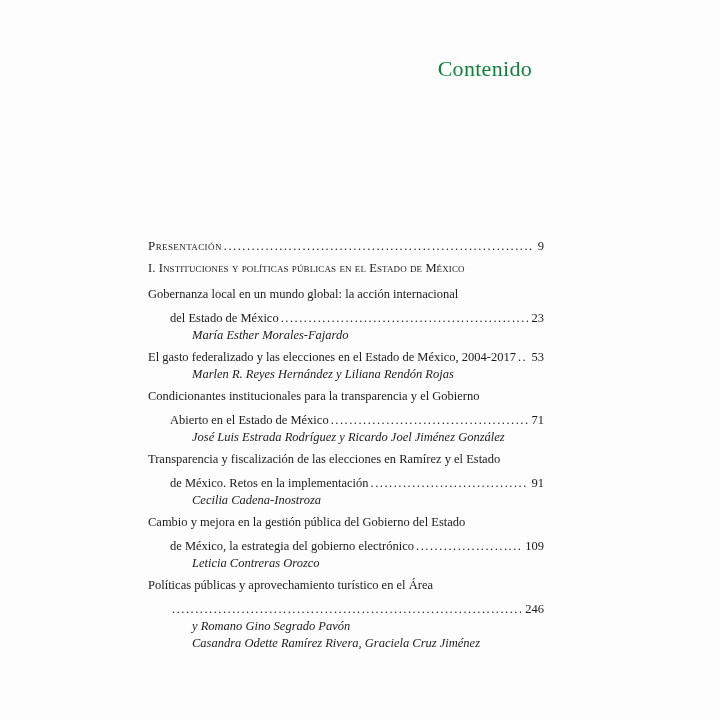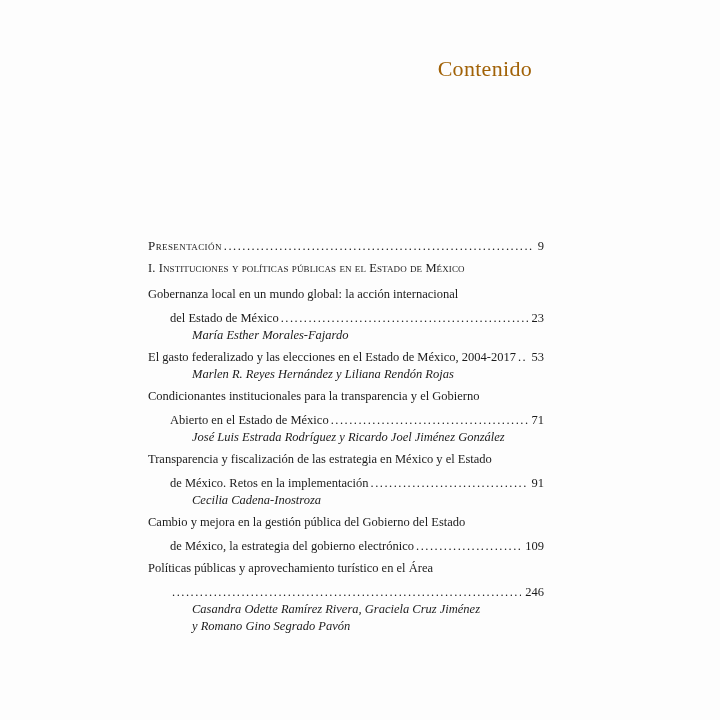--- a/index.html
+++ b/index.html
@@ -8,21 +8,21 @@
     background:#fdfdfd;
     font-family:"Liberation Serif","DejaVu Serif",serif;
   }
   .page{
     position:relative;width:720px;height:720px;
     background:#fdfdfd;color:#1b1b1b;overflow:hidden;
   }
   .title{
     position:absolute;top:56px;right:188px;margin:0;
     font-size:22px;font-weight:normal;line-height:26px;
-    letter-spacing:0.3px;color:#a16207;
+    letter-spacing:0.3px;color:#15803d;
   }
   .toc{
     position:absolute;top:237px;left:148px;width:396px;
     font-size:12.5px;line-height:17px;
   }
   .entry{margin-bottom:5px;}
   .entry.section{margin-top:3px;margin-bottom:9px;}
   .smallcaps .text{font-variant:small-caps;font-size:13px;letter-spacing:0.4px;}
   .section .text{font-variant:small-caps;font-size:12.5px;letter-spacing:0.1px;text-align:center;}
   .line{display:flex;align-items:baseline;}
@@ -82,44 +82,45 @@
         </div>
         <div class="line cont">
           <span class="text">Abierto en el Estado de México</span>
           <span class="dots"></span>
           <span class="page-num">71</span>
         </div>
         <div class="author">José Luis Estrada Rodríguez y Ricardo Joel Jiménez González</div>
       </div>
       <div class="entry chapter">
         <div class="line">
-          <span class="text">Transparencia y fiscalización de las estrategia en México y el Estado</span>
+          <span class="text">Transparencia y fiscalización de las elecciones en Ramírez y el Estado</span>
         </div>
         <div class="line cont">
           <span class="text">de México. Retos en la implementación</span>
           <span class="dots"></span>
           <span class="page-num">91</span>
         </div>
         <div class="author">Cecilia Cadena-Inostroza</div>
       </div>
       <div class="entry chapter">
         <div class="line">
           <span class="text">Cambio y mejora en la gestión pública del Gobierno del Estado</span>
         </div>
         <div class="line cont">
           <span class="text">de México, la estrategia del gobierno electrónico</span>
           <span class="dots"></span>
           <span class="page-num">109</span>
         </div>
+        <div class="author">Leticia Contreras Orozco</div>
       </div>
       <div class="entry chapter">
         <div class="line">
           <span class="text">Políticas públicas y aprovechamiento turístico en el Área</span>
         </div>
         <div class="line cont">
           <span class="dots"></span>
           <span class="page-num">246</span>
         </div>
+        <div class="author">y Romano Gino Segrado Pavón</div>
         <div class="author">Casandra Odette Ramírez Rivera, Graciela Cruz Jiménez</div>
-        <div class="author">y Romano Gino Segrado Pavón</div>
       </div>
     </div>
 </div>
 
 </body></html>

